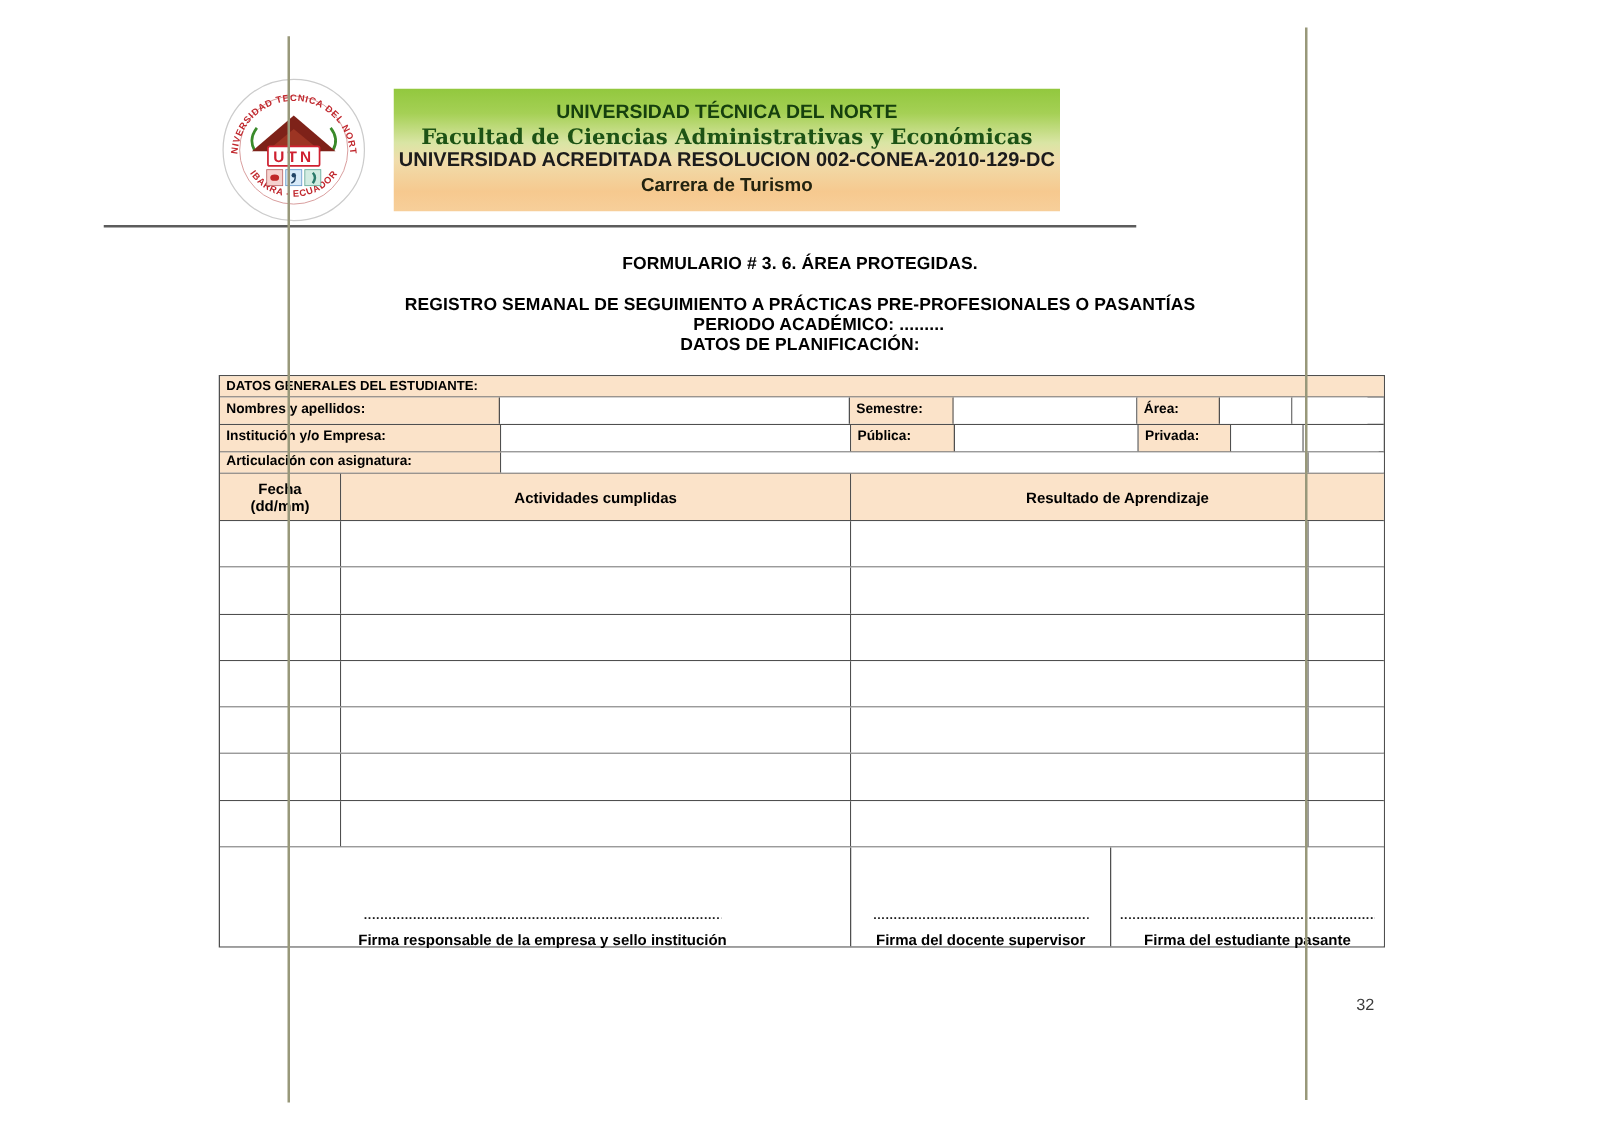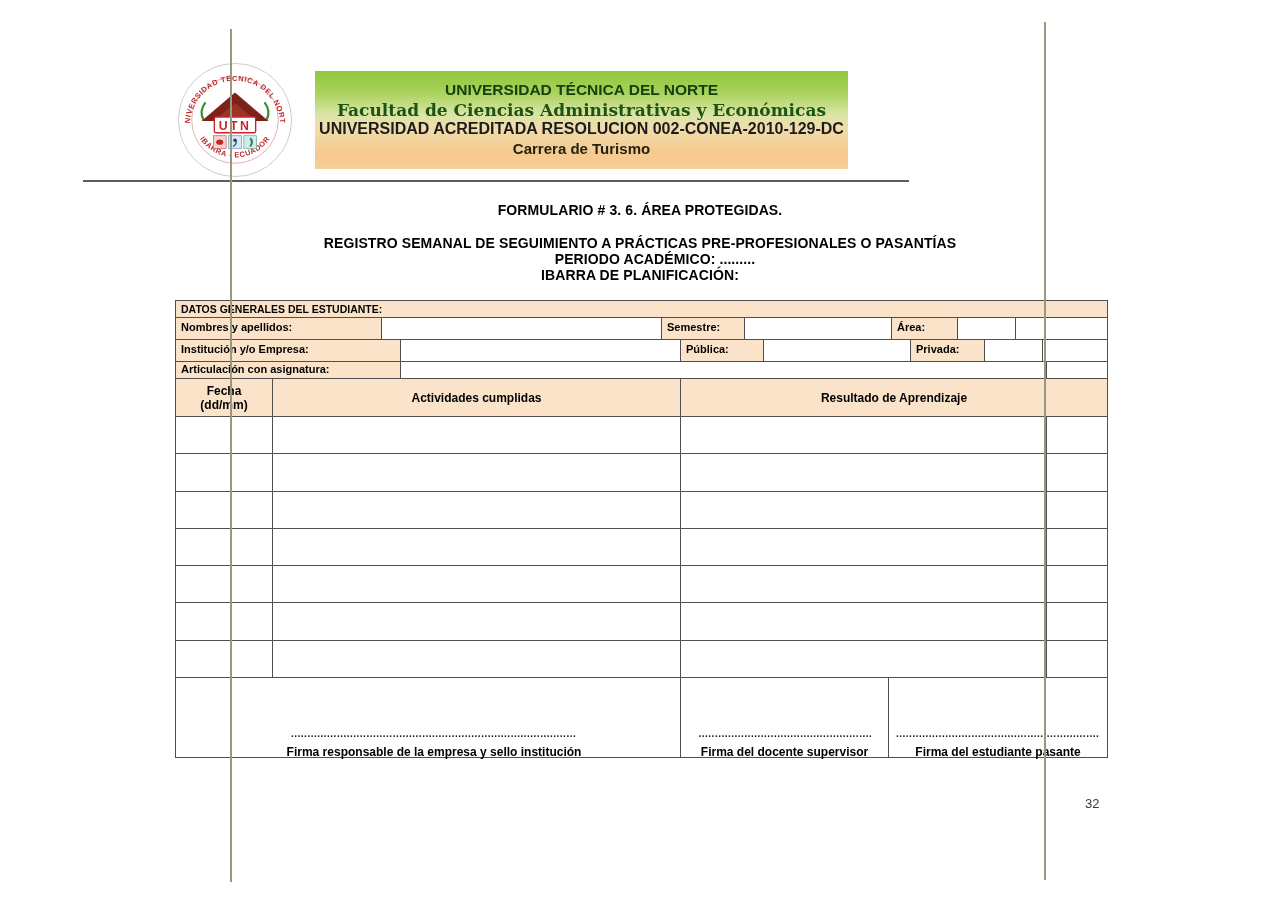--- a/index.html
+++ b/index.html
@@ -92,32 +92,32 @@
     <div class="banner-l2">Facultad de Ciencias Administrativas y Económicas</div>
     <div class="banner-l3">UNIVERSIDAD ACREDITADA RESOLUCION 002-CONEA-2010-129-DC</div>
     <div class="banner-l4">Carrera de Turismo</div>
   </div>
 
   <div class="hrule"></div>
 
   <div class="title-line t1">FORMULARIO # 3. 6. ÁREA PROTEGIDAS.</div>
   <div class="title-line t2">REGISTRO SEMANAL DE SEGUIMIENTO A PRÁCTICAS PRE-PROFESIONALES O PASANTÍAS</div>
   <div class="title-line t3">PERIODO ACADÉMICO: .........</div>
-  <div class="title-line t4">IBARRA DE PLANIFICACIÓN:</div>
+  <div class="title-line t4">DATOS DE PLANIFICACIÓN:</div>
 
   <div class="tbl">
 
     <div class="r r1">
       <div class="cell peach" style="width:931px">
         <div class="lbl">DATOS GENERALES DEL ESTUDIANTE:</div>
       </div>
     </div>
 
     <div class="r r23">
-      <div class="cell peach br" style="width:206px">
+      <div class="cell peach br" style="width:224px">
           <div class="lbl">Nombres y apellidos:</div>
         </div>
       <div class="cell white br" style="width:280px"></div>
       <div class="cell peach br" style="width:83px">
           <div class="lbl">Semestre:</div>
         </div>
       <div class="cell white br" style="width:147px"></div>
       <div class="cell peach br" style="width:66px">
           <div class="lbl">Área:</div>
         </div>

